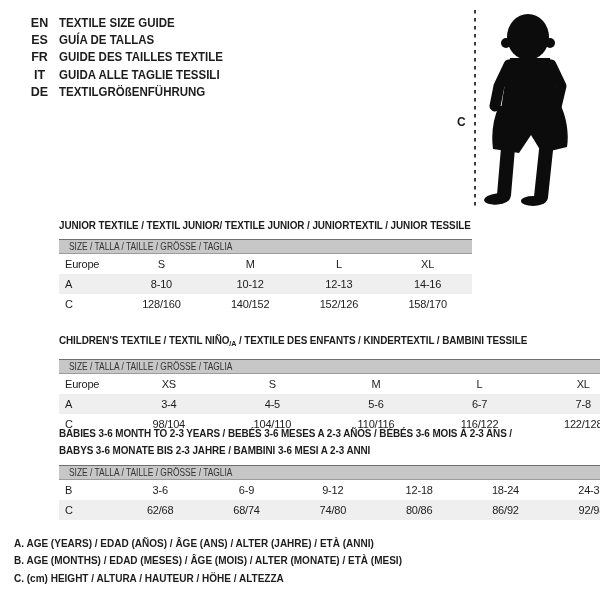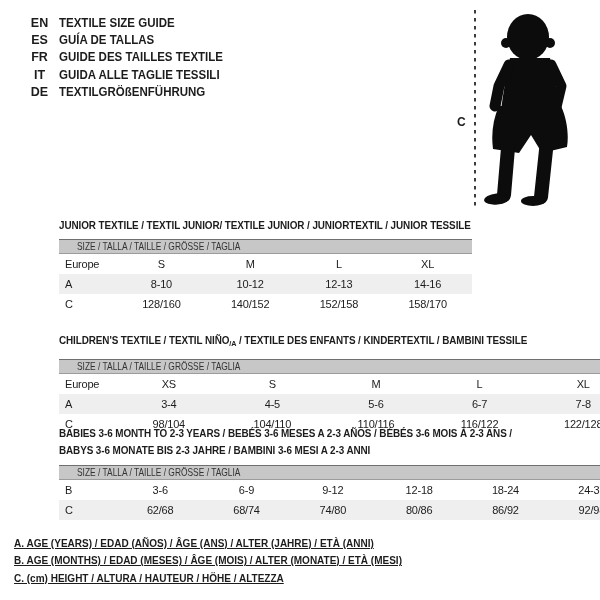--- a/index.html
+++ b/index.html
@@ -30,30 +30,30 @@
   .sec-children { top: 333px; width: 576px; }
   .sec-babies   { top: 425px; width: 576px; }
   .sec-junior .sec-heading, .sec-children .sec-heading { line-height: 14px; }
   .table-wrap { margin-top: 7px; }
   .sec-children .table-wrap { margin-top: 8px; }
   .size-bar {
     height: 13px; line-height: 13px;
     background: #c7c7c7;
     border-top: 1px solid #6f6f6f;
     border-bottom: 1px solid #9c9c9c;
-    padding-left: 18px; font-size: 10.5px; color: #333333;
+    padding-left: 10px; font-size: 10.5px; color: #333333;
   }
   .size-bar-text { display: inline-block; transform: scaleX(0.8); transform-origin: 0 50%; white-space: nowrap; }
   table.size-table { width: 100%; border-collapse: collapse; table-layout: fixed; font-size: 11px; }
   table.size-table td { height: 20px; padding: 0; text-align: center; letter-spacing: -0.2px; white-space: nowrap; }
   table.size-table td.label { text-align: left; padding-left: 6px; }
   table.size-table tr:nth-child(even) td { background: #efefef; }
   col.label-col { width: 58px; }
   
-  .footnotes { position: absolute; left: 14px; top: 535px; text-decoration: underline; }
+  .footnotes { position: absolute; left: 14px; top: 535px; }
   .footnote {
     font-weight: bold; font-size: 11.5px; line-height: 17.3px;
     white-space: nowrap; transform: scaleX(0.87); transform-origin: 0 50%;
   }
 </style>
 </head>
 <body>
 
 <div class="canvas">
 
@@ -124,21 +124,21 @@
           <td class="label">A</td>
           <td>8-10</td>
           <td>10-12</td>
           <td>12-13</td>
           <td>14-16</td>
         </tr>
         <tr>
           <td class="label">C</td>
           <td>128/160</td>
           <td>140/152</td>
-          <td>152/158</td>
+          <td>152/126</td>
           <td>158/170</td>
         </tr>
       </tbody>
         </table>
     </div>
   </div>
 
   <div class="section sec-children">
     <div class="sec-heading"><span>CHILDREN'S TEXTILE / TEXTIL NIÑO</span><span class="subscript">/A</span><span> / TEXTILE DES ENFANTS / KINDERTEXTIL / BAMBINI TESSILE</span></div>
     <div class="table-wrap">

